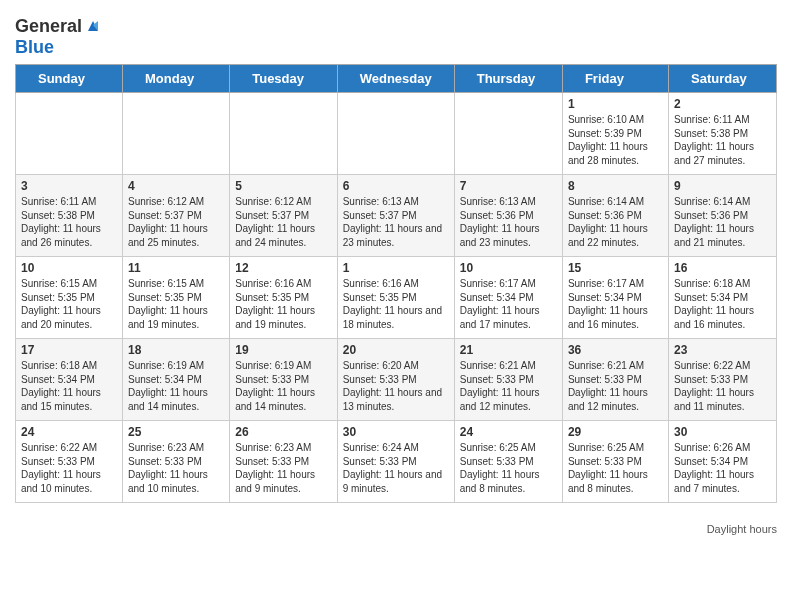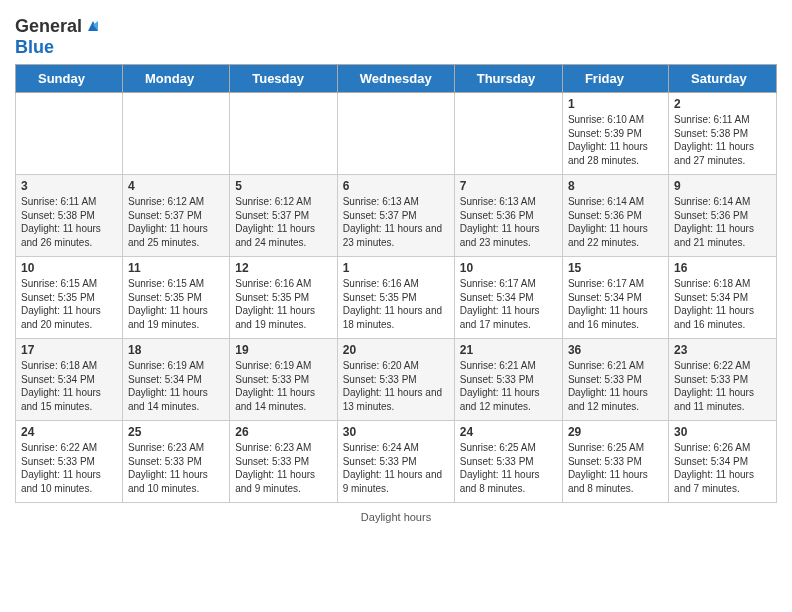--- a/index.html
+++ b/index.html
@@ -84,22 +84,22 @@
       font-size: 10px;
       color: #333;
       line-height: 1.35;
     }
     .empty-cell {
       background: #fff !important;
     }
     .footer-note {
       font-size: 11px;
       color: #555;
-      margin-top: 8px;
-      text-align: center;
+      margin-top: 20px;
+      text-align: right;
     }
   </style>
 </head>
 <body>
 
 <div class="header-area">
   <div class="logo">
     <div style="display:flex;align-items:flex-end;">
       <span class="logo-general">General</span>
       <svg width="18" height="18" viewBox="0 0 18 18" style="margin-left:2px;margin-bottom:2px;">

